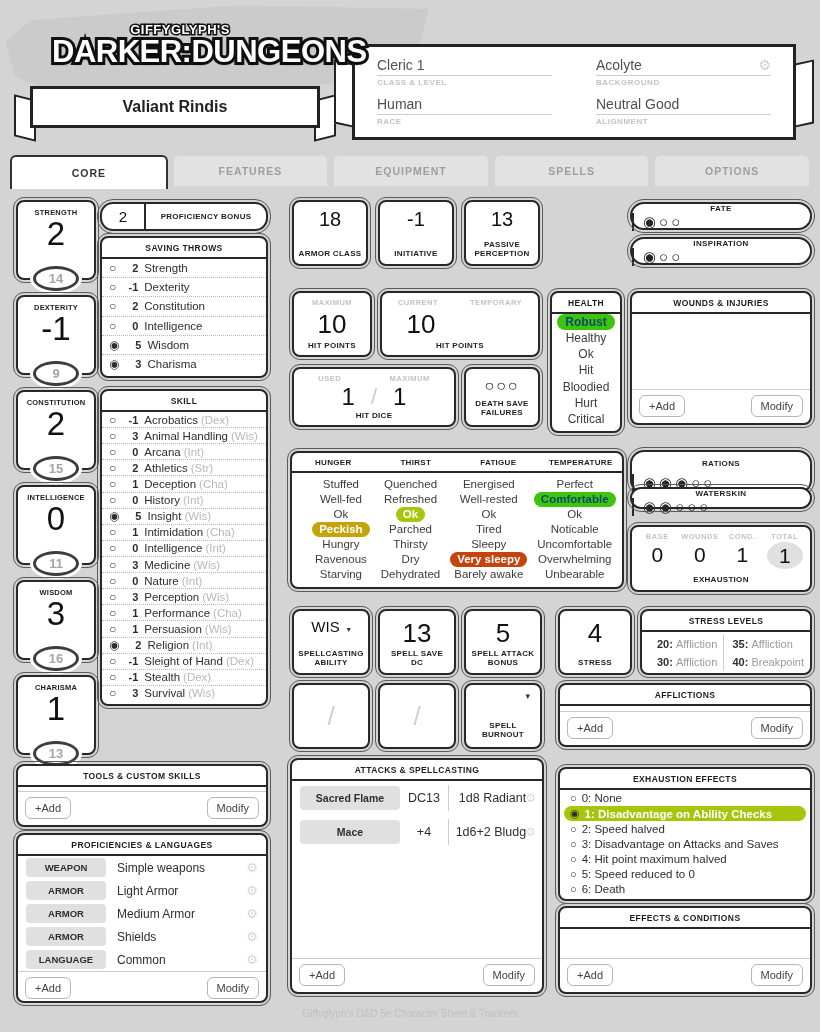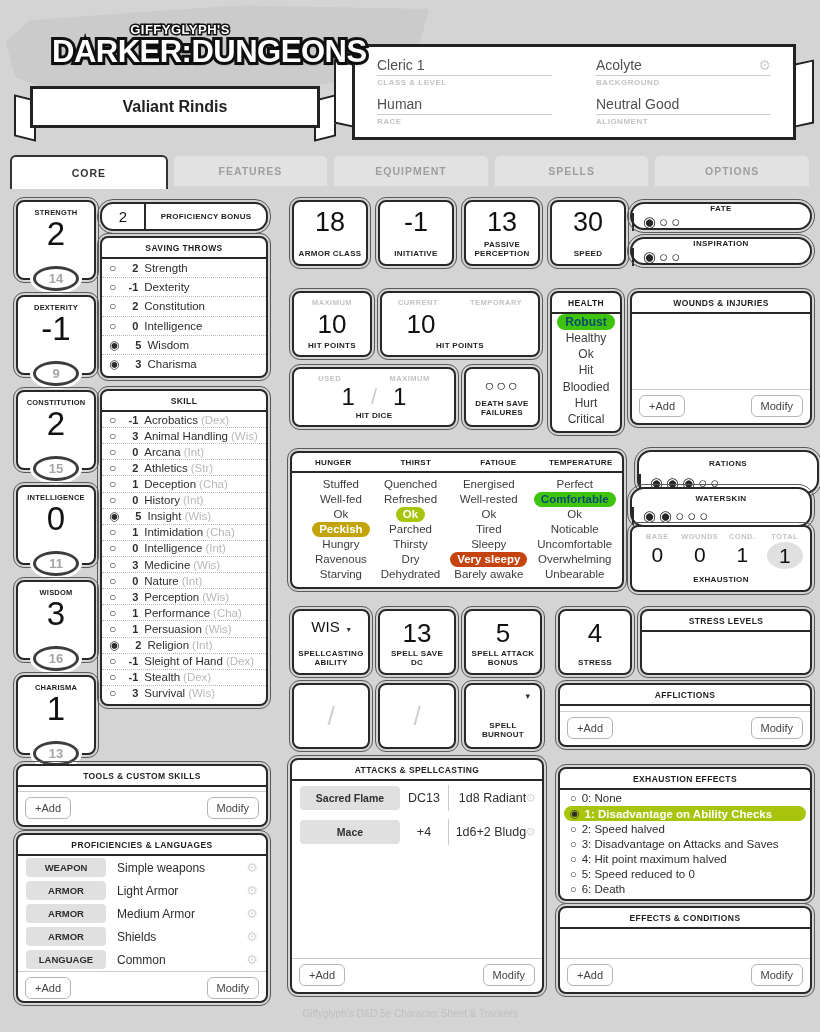--- a/index.html
+++ b/index.html
@@ -58,29 +58,29 @@
   .skills{left:100px;top:389px;width:168px;height:317px;padding-bottom:3px;}
   .tools{left:16px;top:764px;width:252px;height:63px;}
   .profsbox{left:16px;top:833px;width:252px;height:170px;}
   .prow{display:flex;align-items:center;padding:2px 8px;flex:1;}
   .ptag{width:80px;background:#e0e0e0;border-radius:4px;text-align:center;font-size:9.5px;font-weight:bold;color:#2e2e2e;padding:4px 0;flex:none;}
   .pname{flex:1;font-size:12px;color:#2e2e2e;margin-left:11px;}
   .pgear{color:#d5d5d5;font-size:13px;flex:none;}
 
   
   .stat{top:200px;width:76px;height:66px;justify-content:space-between;align-items:center;padding:7px 2px 6px;}
-  .stat .val{font-size:27px;line-height:1;color:#111;}
+  .stat .val{font-size:20px;line-height:1;color:#111;}
   .s1{left:292px;}.s2{left:378px;}.s3{left:464px;}.s4{left:550px;}
 
   
   .tracker{width:182px;height:28px;align-items:stretch;border-radius:14px;}
   .tlabel{flex:1;display:flex;align-items:center;justify-content:center;font-size:8px;font-weight:bold;letter-spacing:.4px;color:#1d1d1d;}
   .pips{display:flex;align-items:center;padding:0 9px;border-left:2px solid #282828;font-size:15px;letter-spacing:3px;color:#262626;border-radius:0 14px 14px 0;}
   .fate{left:630px;top:202px;}.insp{left:630px;top:237px;}
-  .rations{left:630px;top:450px;height:44px;margin-left:7px;}.waterskin{left:630px;top:487px;height:40px;}
+  .rations{left:630px;top:450px;height:44px;}.waterskin{left:630px;top:487px;height:22px;}
 
   
   .hp-max{left:292px;top:291px;width:80px;height:66px;justify-content:space-between;align-items:center;padding:5px 0;}
   .hp-max .val,.hv{font-size:26px;color:#111;line-height:1;}
   .hp-cur{left:380px;top:291px;width:160px;height:66px;justify-content:space-between;padding:5px 0;}
   .twolabels{display:flex;justify-content:space-around;width:100%;}
   .hpcur-vals{flex:1;display:flex;align-items:center;width:100%;}
   .hv{flex:1;text-align:center;}
   .dice{left:292px;top:367px;width:164px;height:60px;justify-content:space-between;padding:5px 0;}
   .dice-vals{flex:1;display:flex;align-items:center;justify-content:center;font-size:24px;color:#111;}
@@ -429,24 +429,20 @@
     <div class="val">18</div>
     <div class="blabel">ARMOR CLASS</div>
   </div>
   <div class="card stat s2">
     <div class="val">-1</div>
     <div class="blabel">INITIATIVE</div>
   </div>
   <div class="card stat s3">
     <div class="val">13</div>
     <div class="blabel" style="max-width:62px">PASSIVE PERCEPTION</div>
-  </div>
-  <div class="card stat s4">
-    <div class="val">30</div>
-    <div class="blabel">SPEED</div>
   </div>
 
   <div class="card tracker fate">
     <div class="tlabel">FATE</div>
     <div class="pips">◉○○</div>
   </div>
   <div class="card tracker insp">
     <div class="tlabel">INSPIRATION</div>
     <div class="pips">◉○○</div>
   </div>
@@ -675,20 +671,26 @@
     <div class="spacer"></div>
     <div class="blabel" style="max-width:76px;margin:0 auto 2px">SPELL BURNOUT</div>
   </div>
 
   <div class="card stressbox">
     <div class="val">4</div>
     <div class="blabel">STRESS</div>
   </div>
   <div class="card slevels">
     <div class="card-title">STRESS LEVELS</div>
+    <div class="sl-grid">
+      <div class="sl-cell"><span class="sl-num">20:</span><span class="sl-txt">Affliction</span></div>
+      <div class="sl-cell"><span class="sl-num">35:</span><span class="sl-txt">Affliction</span></div>
+      <div class="sl-cell"><span class="sl-num">30:</span><span class="sl-txt">Affliction</span></div>
+      <div class="sl-cell"><span class="sl-num">40:</span><span class="sl-txt">Breakpoint</span></div>
+    </div>
   </div>
 
   <div class="card affl">
     <div class="card-title">AFFLICTIONS</div>
     <div class="btn-row">
       <button class="btn">+Add</button>
       <button class="btn">Modify</button>
     </div>
   </div>
 

